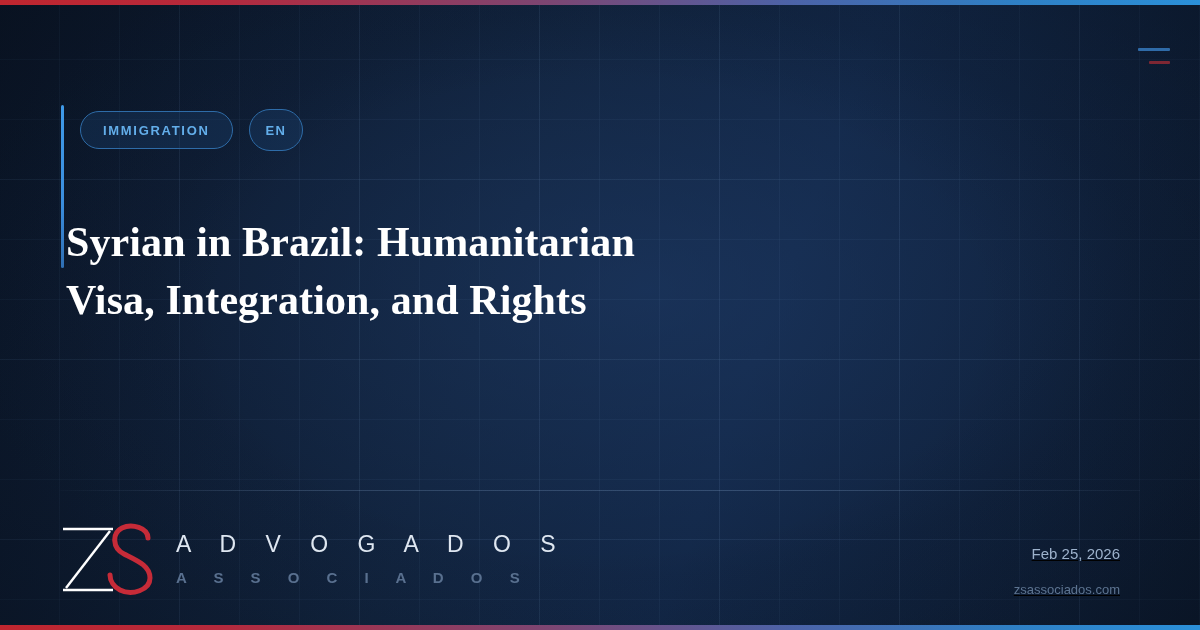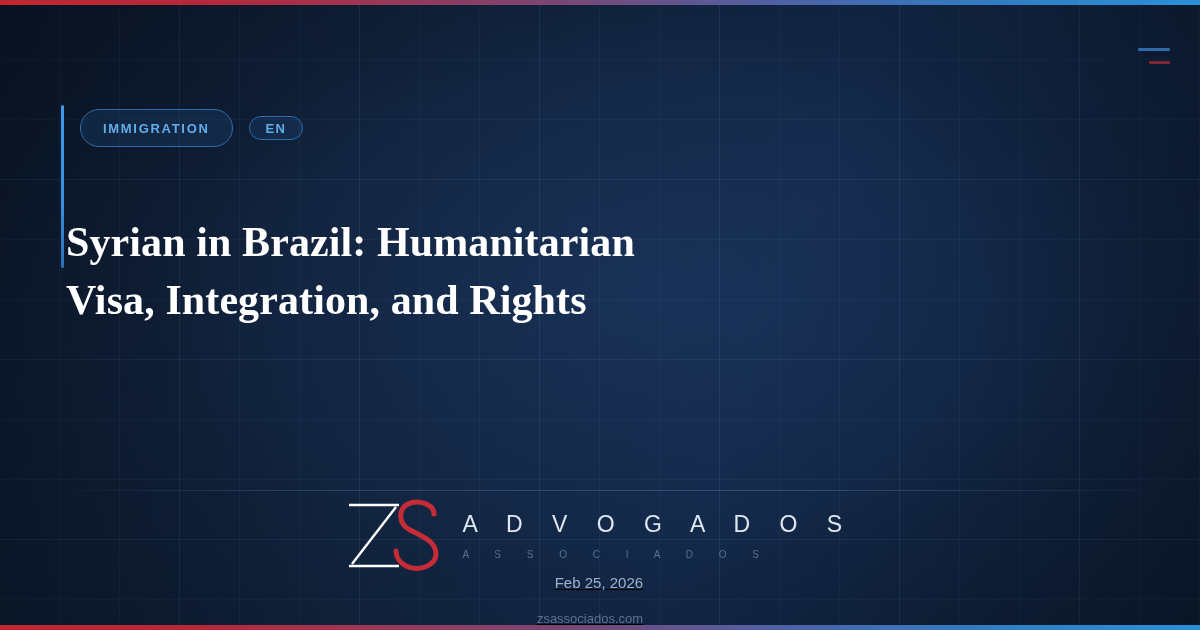--- a/index.html
+++ b/index.html
@@ -82,21 +82,21 @@
     border-radius:999px;
     background:rgba(31,72,123,0.30);
     color:#63aeea;
     font-size:13px;
     font-weight:bold;
     letter-spacing:1.7px;
     line-height:1;
     display:flex; align-items:center; justify-content:center;
   }
   .badge.category { height:38px; padding:0 22px; }
-  .badge.lang { height:24px; padding:0 16px; letter-spacing:1.2px; }
+  .badge.lang { height:42px; padding:0 16px; letter-spacing:1.2px; }
 
   
   .headline {
     position:absolute; left:66px; top:214px;
     width:660px;
     font-family:"Liberation Serif", "DejaVu Serif", serif;
     font-weight:bold;
     font-size:42px;
     line-height:1.38;
     color:#ffffff;
@@ -107,47 +107,47 @@
   .footer-divider {
     position:absolute; left:60px; top:490px;
     width:1080px; height:1px;
     background:linear-gradient(to right, rgba(146,180,220,0.02) 0%, rgba(146,180,220,0.22) 22%, rgba(146,180,220,0.26) 70%, rgba(146,180,220,0.05) 100%);
   }
 
   
   .footer {
     position:absolute; left:60px; top:498px;
     width:1080px; height:100px;
-    display:flex; align-items:center; justify-content:space-between;flex-direction:column;
+    display:flex; align-items:flex-end; justify-content:space-between;
   }
 
   .brand { display:flex; align-items:center; }
 
   .monogram {
     position:relative;
     width:108px; height:76px;
     flex:0 0 auto;
   }
   .monogram svg { display:block; }
 
   .brand-words { margin-left:8px; }
   .brand-words .advogados {
     font-size:23px;
     letter-spacing:11.5px;
     color:#dfe7f1;
     line-height:1.25;
     font-weight:400;
   }
   .brand-words .associados {
-    font-size:10px;
+    font-size:15px;
     letter-spacing:11.5px;
     color:#59708f;
     line-height:1.5;
     margin-top:8px;
-    font-weight:400;
+    font-weight:700;
   }
 
   .meta { text-align:right; padding-right:20px;text-decoration:underline; }
   .meta .date {
     font-size:15px;
     color:#9db2cc;
     line-height:1.2;
   }
   .meta .site {
     font-size:13px;

